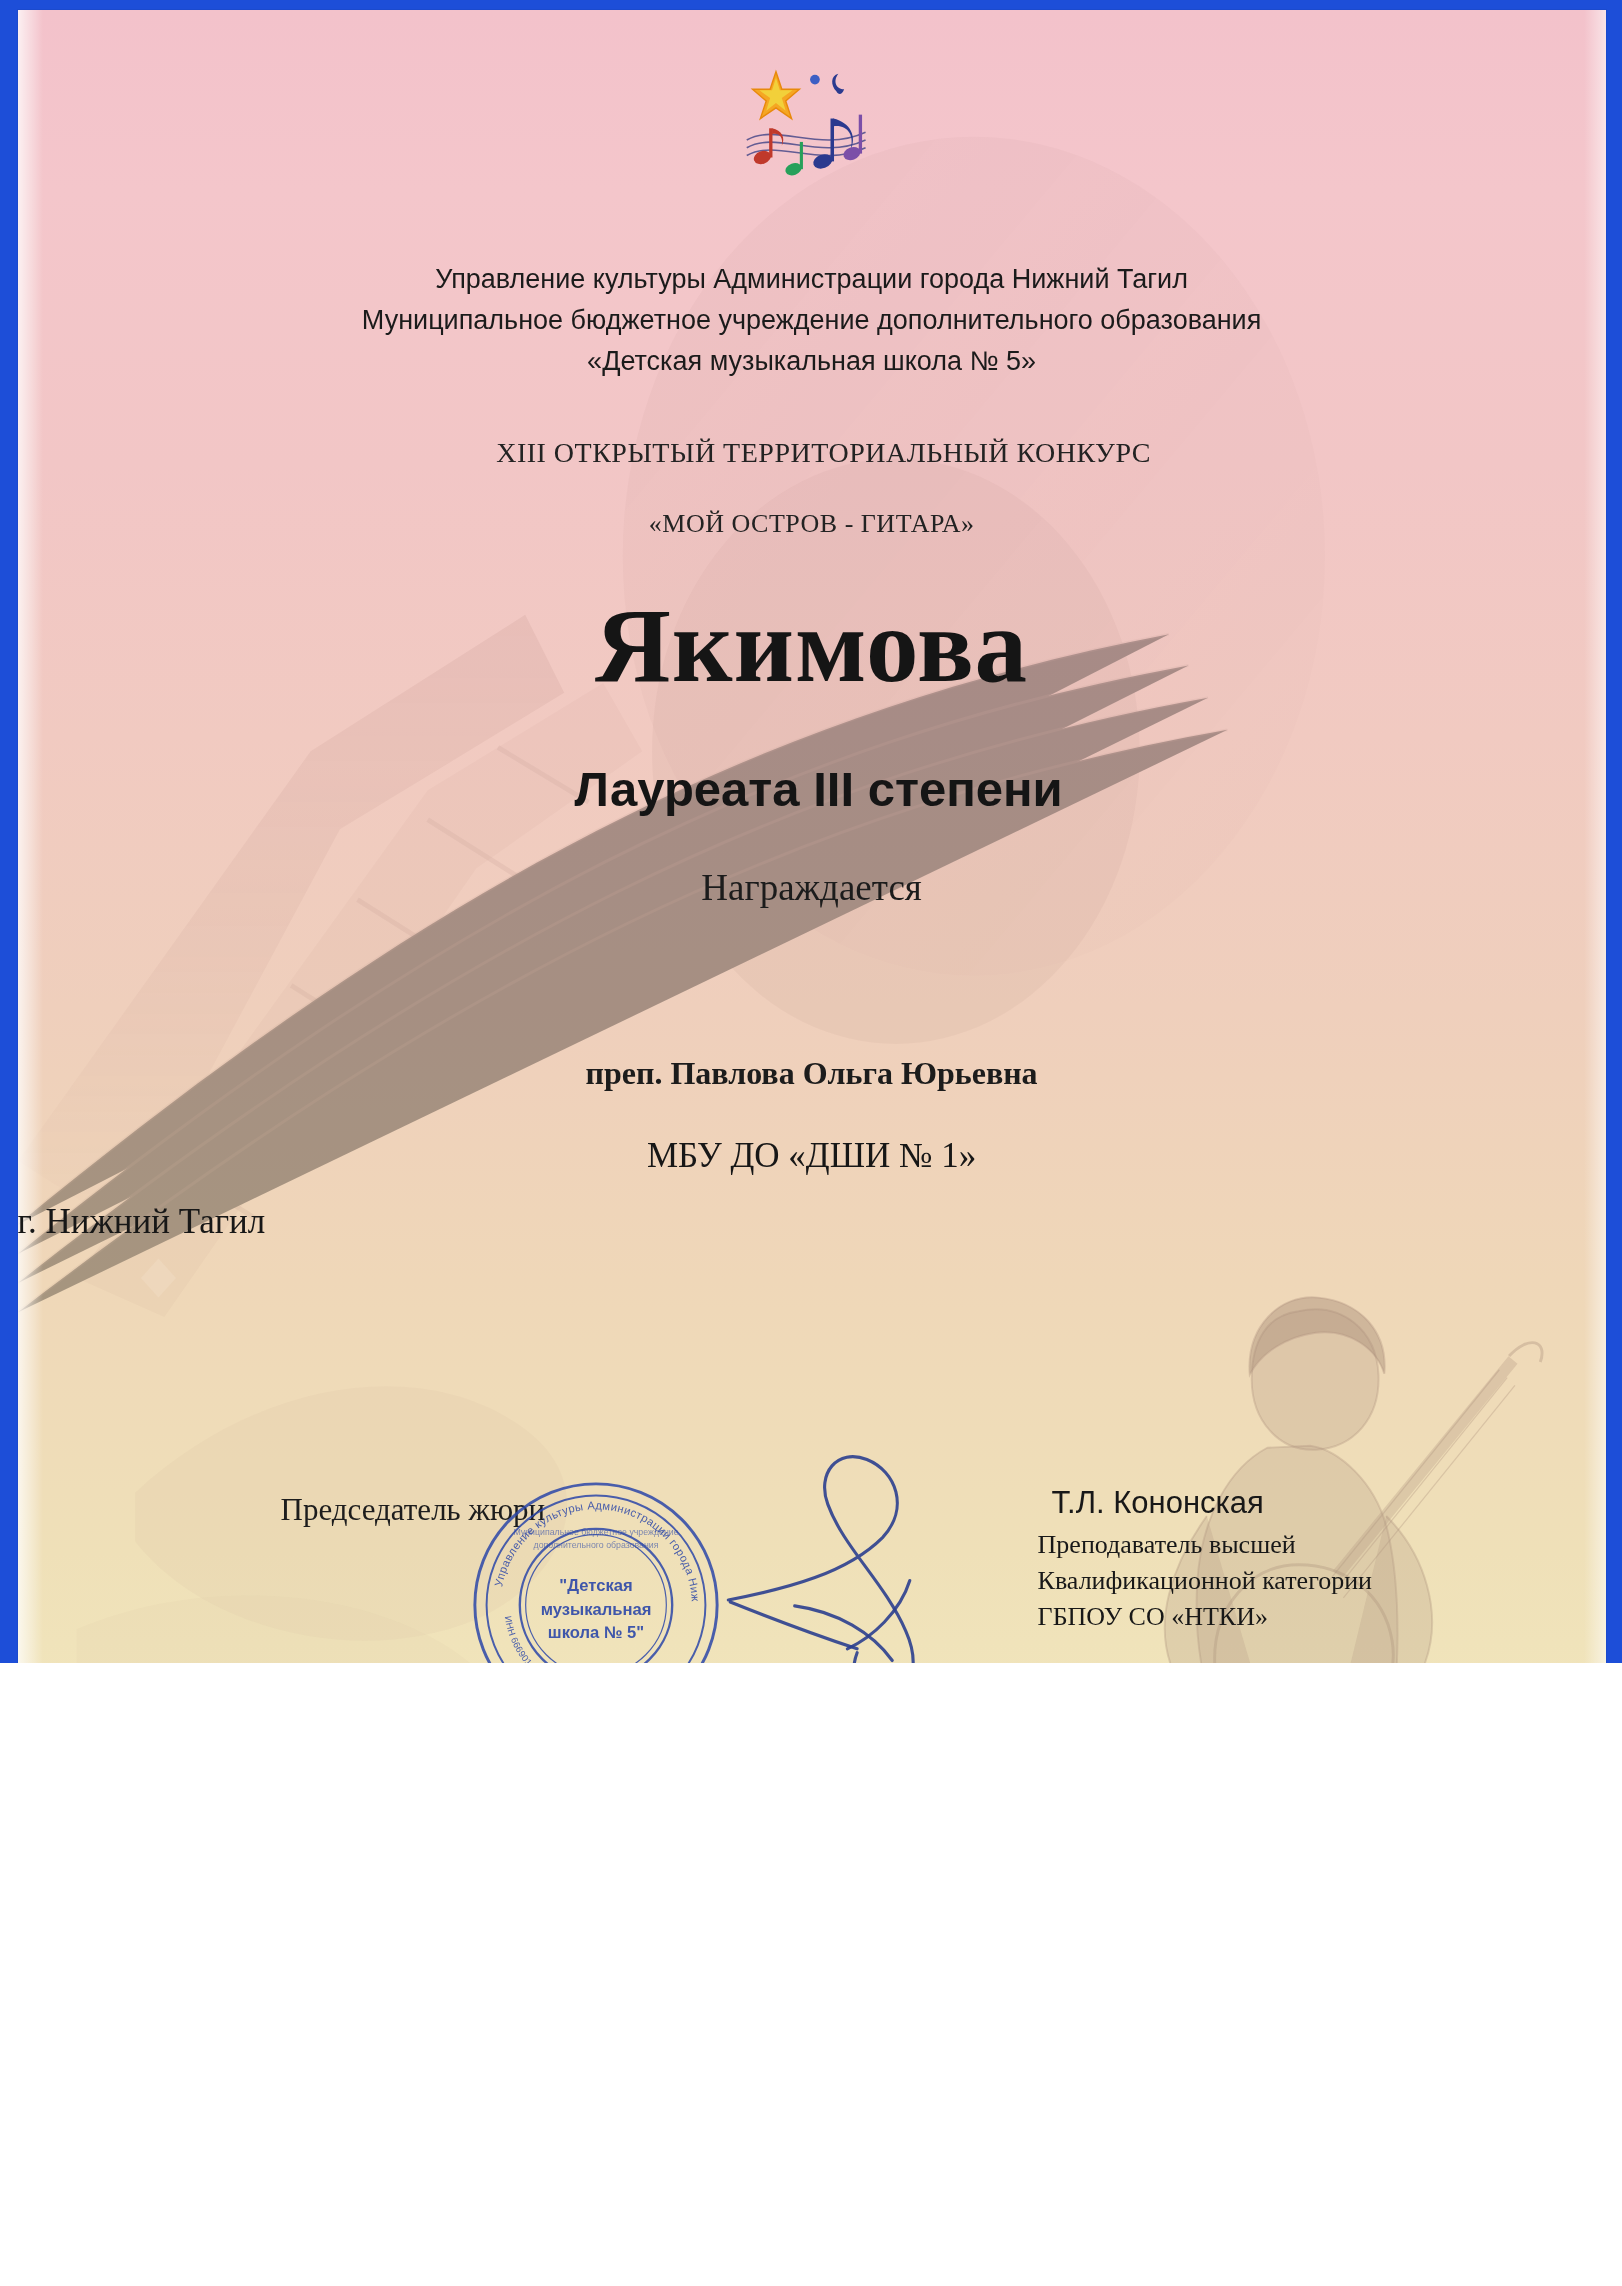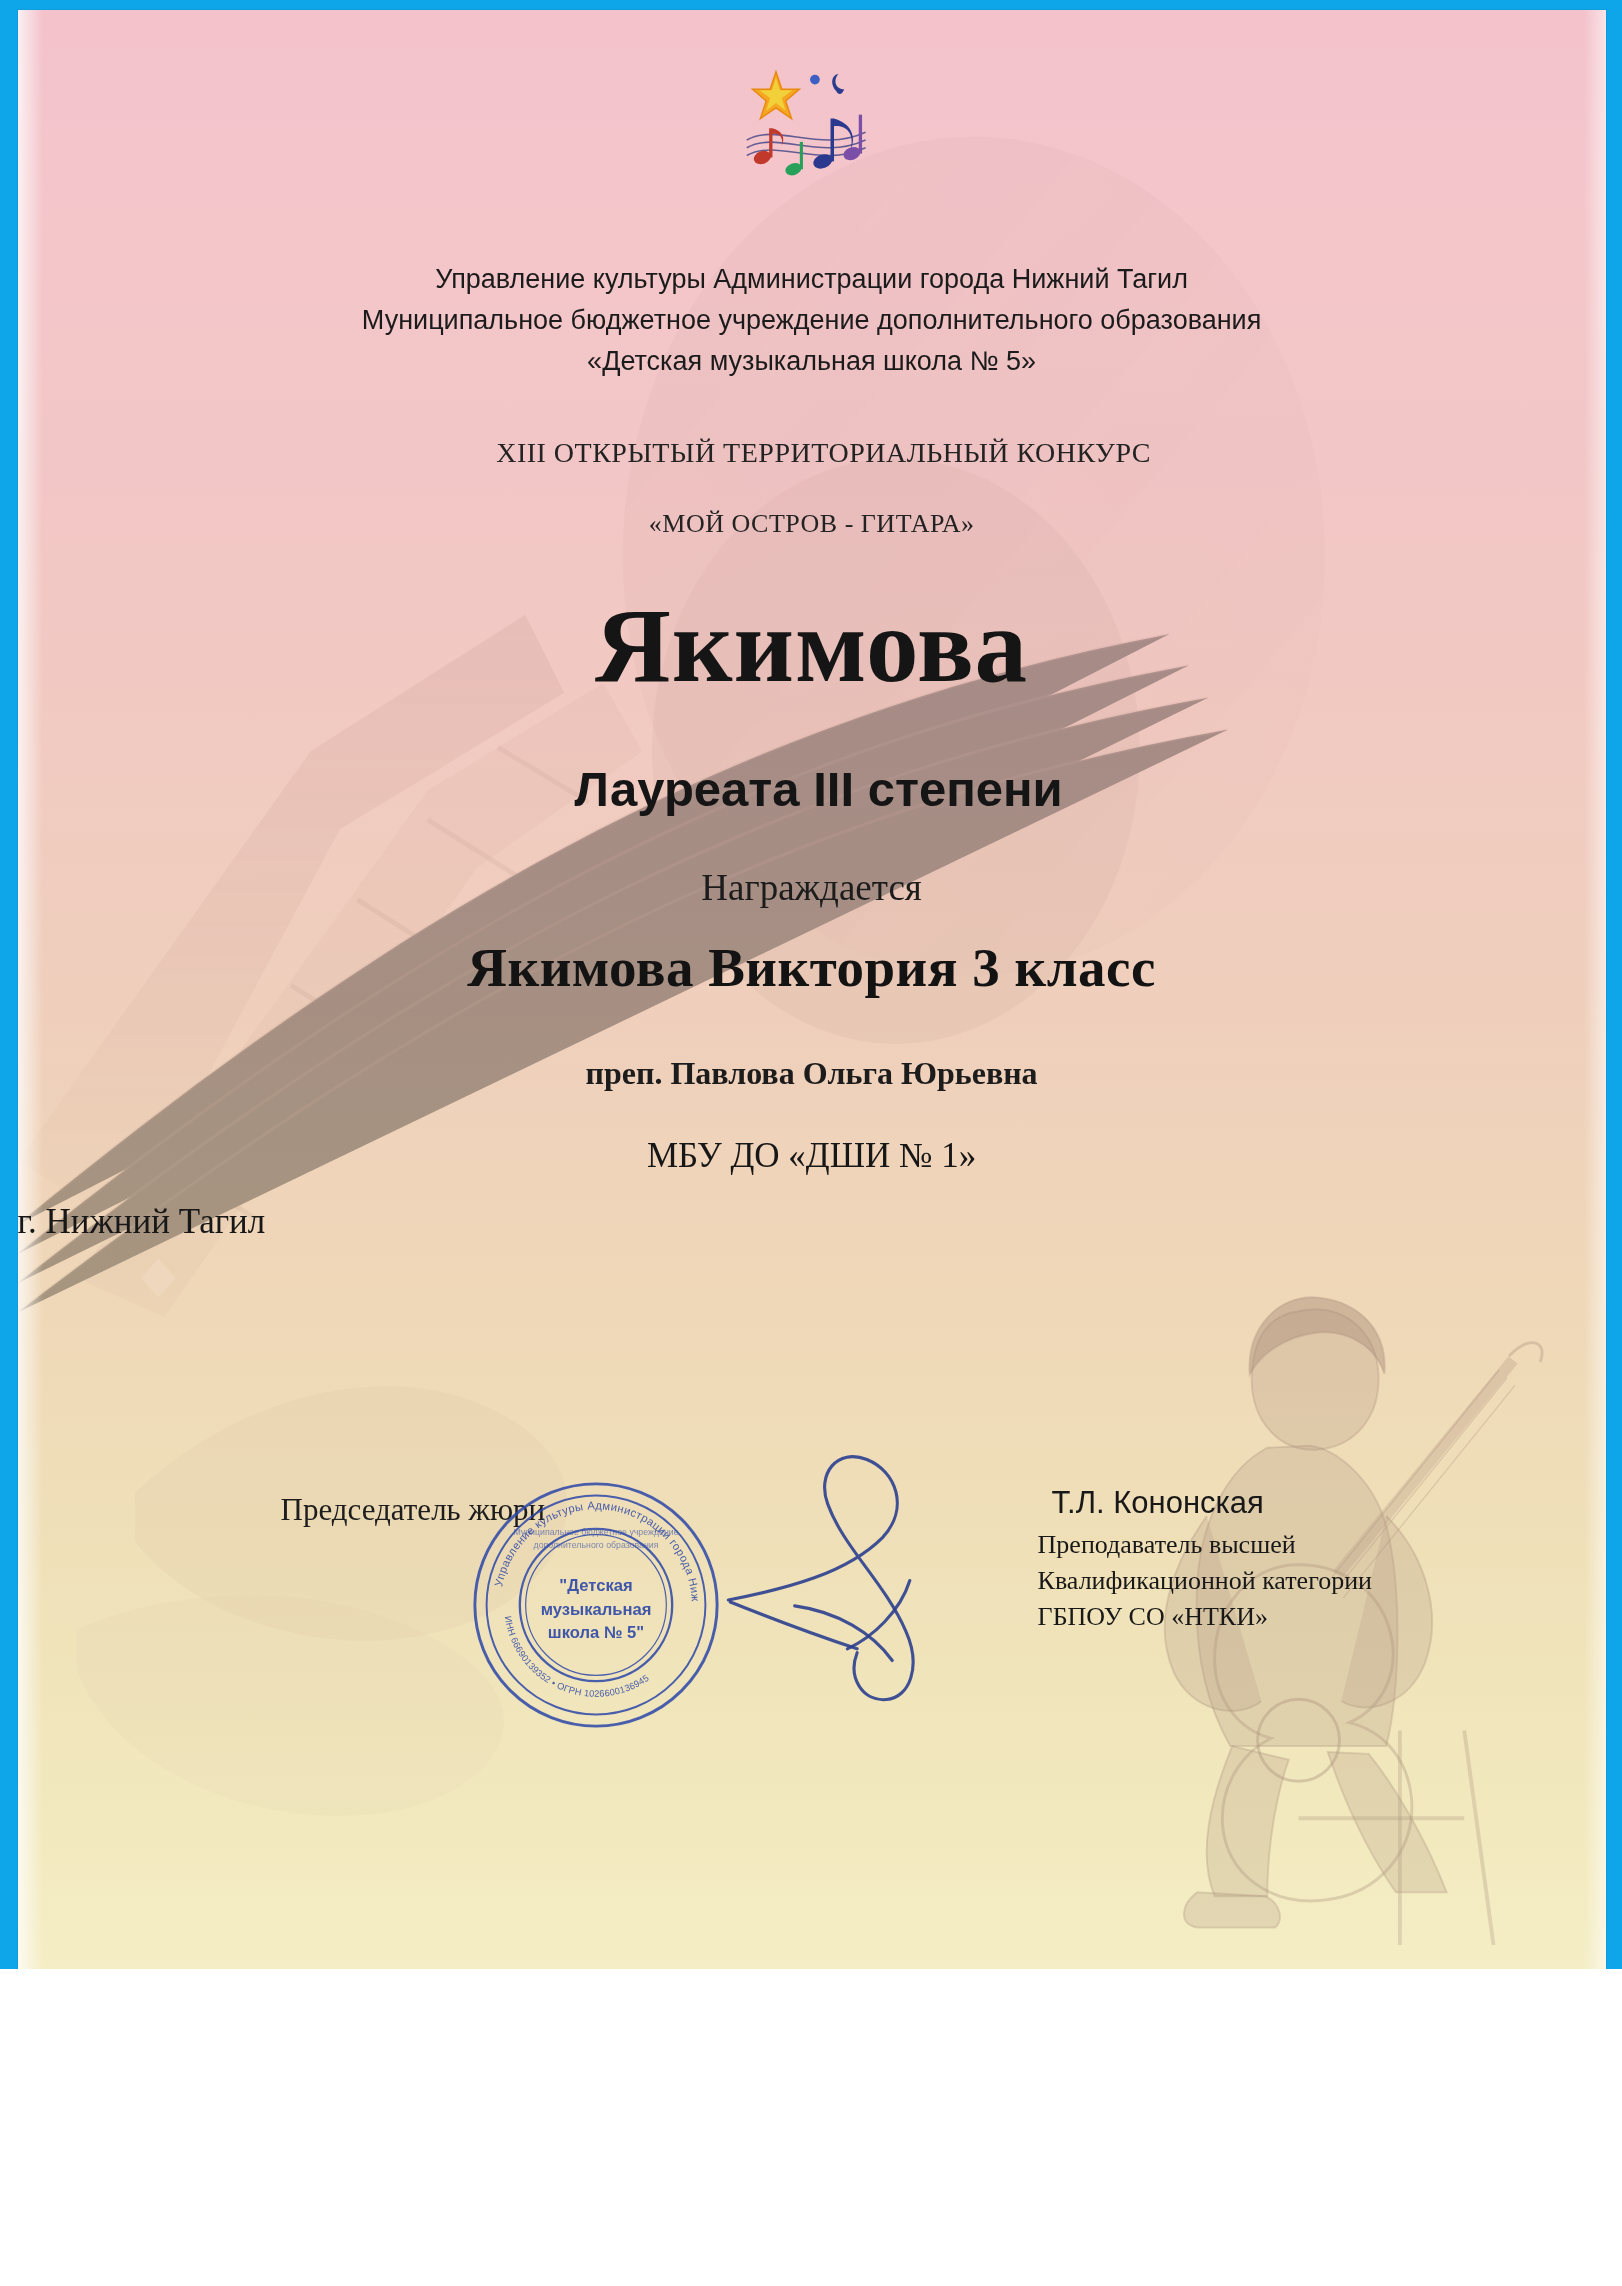--- a/index.html
+++ b/index.html
@@ -6,23 +6,23 @@
     margin: 0;
     padding: 0;
     background: #ffffff;
   }
   body {
     font-family: "Liberation Sans", sans-serif;
   }
   .page {
     position: relative;
     width: 1623px;
-    height: 1969px;
+    height: 1663px;
     overflow: hidden;
-    background: #0ea5e9;
+    background: #1d4ed8;
   }
   
   .sheet {
     position: absolute;
     left: 17.6px;
     top: 9.8px;
     width: 1588px;
     height: 2267px;
     background:
       linear-gradient(to bottom,
@@ -399,21 +399,20 @@
         <div>Муниципальное бюджетное учреждение дополнительного образования</div>
         <div>«Детская музыкальная школа № 5»</div>
       </div>
 
       <div class="contest-line">XIII ОТКРЫТЫЙ ТЕРРИТОРИАЛЬНЫЙ КОНКУРС</div>
       <div class="contest-name">«МОЙ ОСТРОВ - ГИТАРА»</div>
 
       <div class="diploma-title">Якимова</div>
       <div class="degree">Лауреата III степени</div>
       <div class="awarded-label">Награждается</div>
-      <div class="laureate-name">Якимова Виктория 3 класс</div>
       <div class="teacher">преп. Павлова Ольга Юрьевна</div>
       <div class="school">МБУ ДО «ДШИ № 1»</div>
       <div class="city">г. Нижний Тагил</div>
 
       <div class="chairman-label">Председатель жюри</div>
 
       <svg class="stamp" viewBox="0 0 260 260">
         <defs>
           <path id="stampTop" d="M 32,130 A 98,98 0 0 1 228,130"></path>
           <path id="stampBottom" d="M 36,130 A 94,94 0 0 0 224,130"></path>

